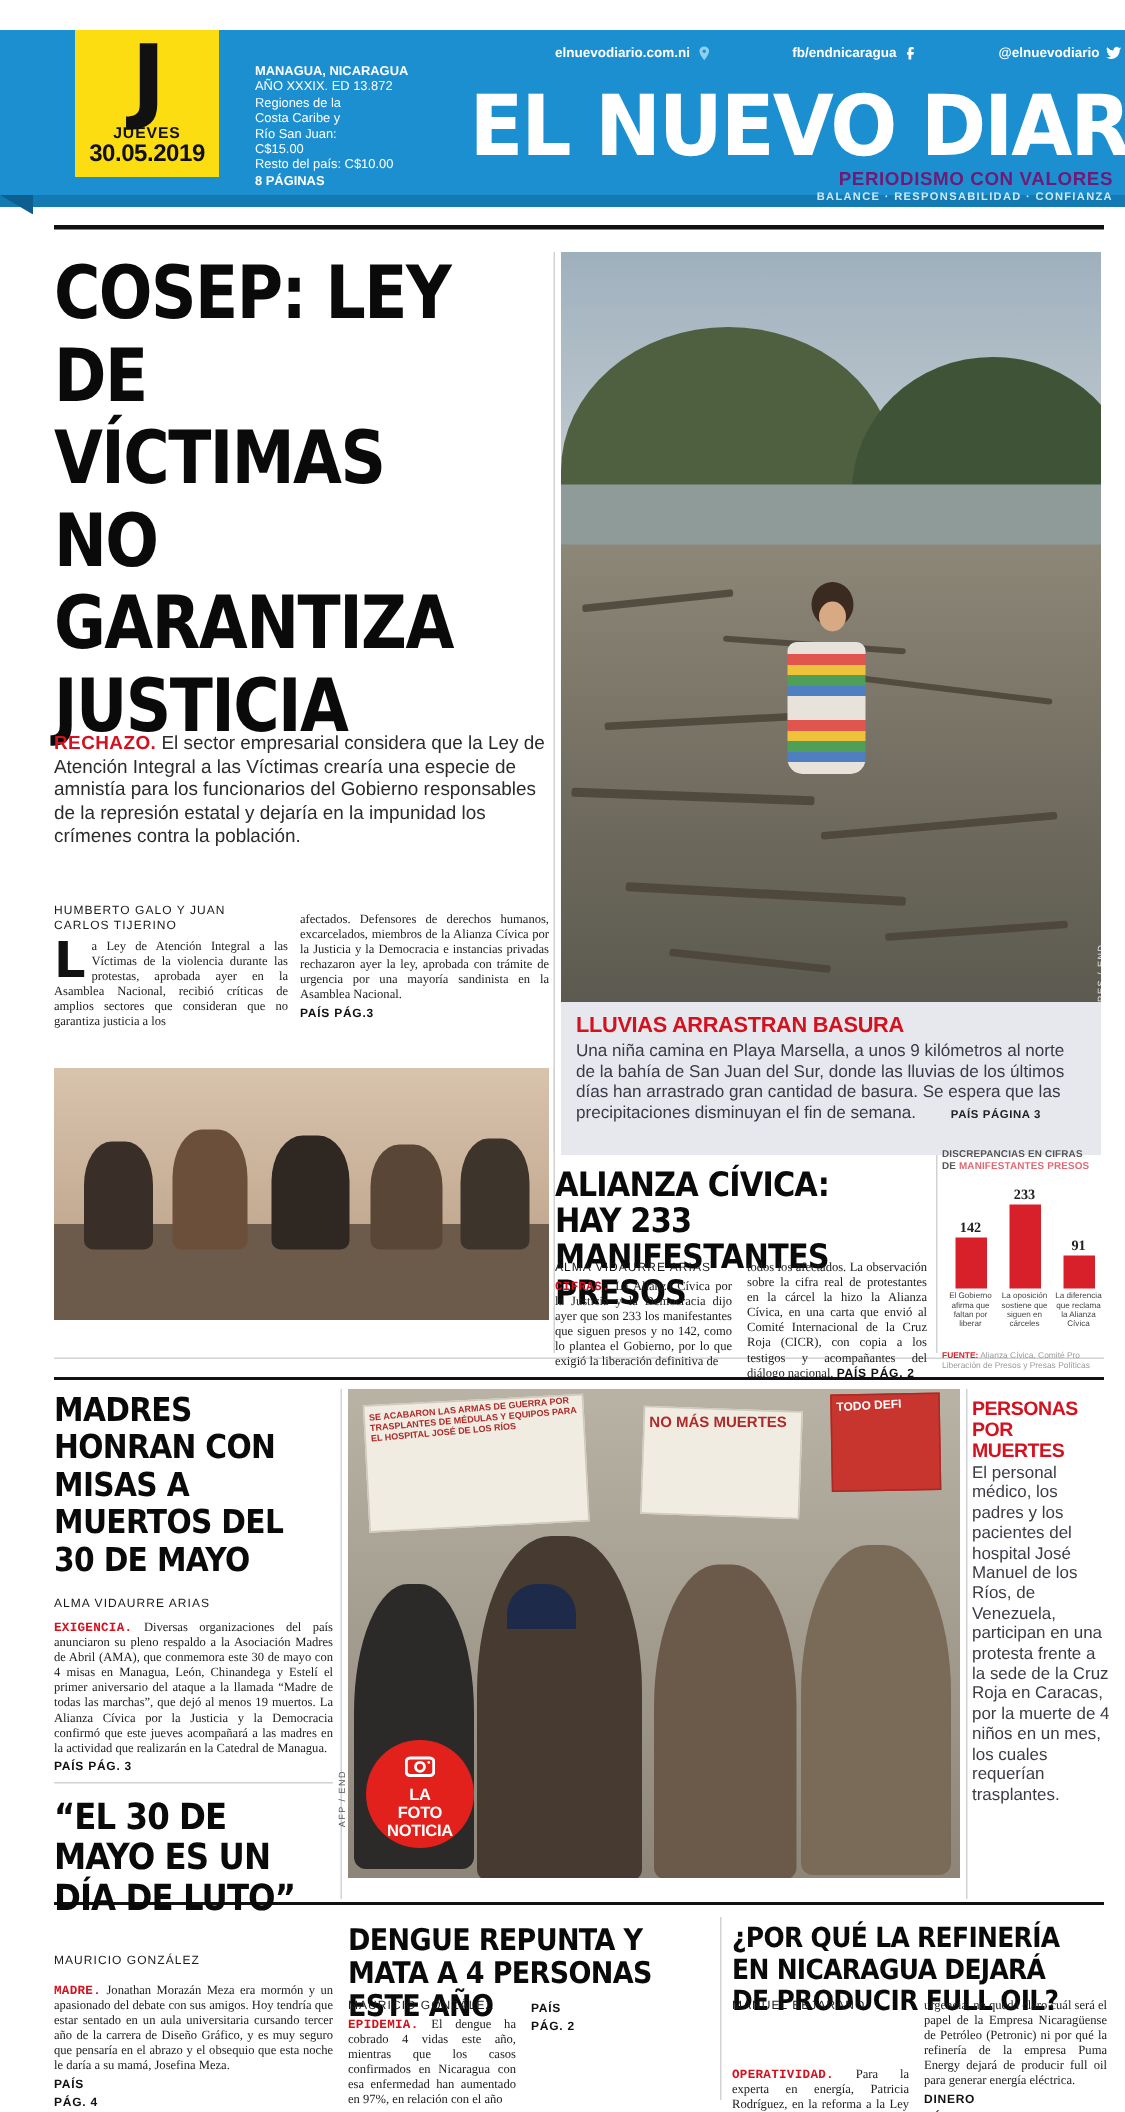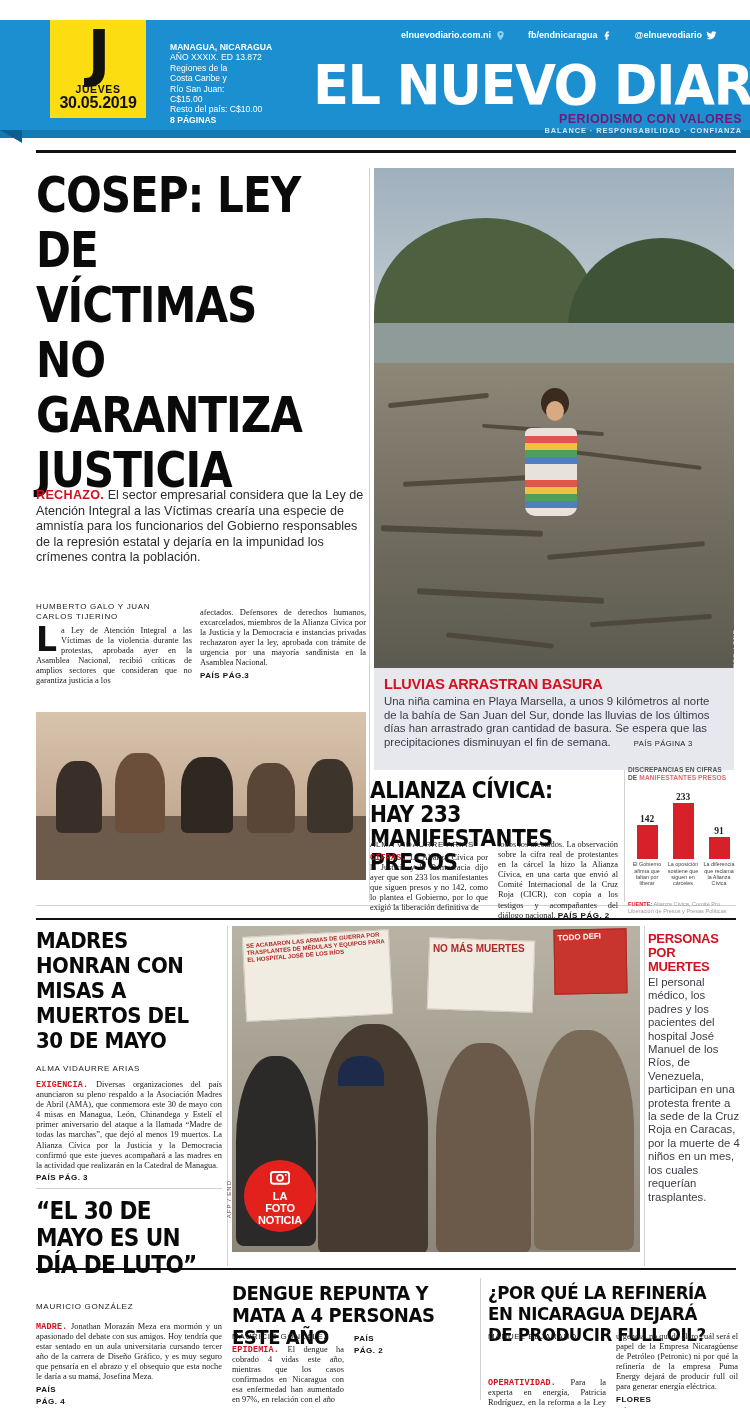--- a/index.html
+++ b/index.html
@@ -27,21 +27,21 @@
   .mh-info { position:absolute; left:170px; top:22px; width:140px;
              font-size:8.6px; line-height:10.4px; color:#ffffff; font-weight:bold; }
   .mh-info .reg { font-weight:normal; }
 
   .mh-title { position:absolute; left:313px; top:36px; width:430px; height:62px;
               font-family:"DejaVu Sans", sans-serif; font-weight:bold;
               font-size:56px; line-height:58px; color:#fff;
               letter-spacing:-1.5px; transform:scaleX(0.94); transform-origin:left top;
               white-space:nowrap; }
   .mh-social { position:absolute; left:360px; top:6px; width:388px; height:18px;
-               display:flex; align-items:center; justify-content:center; gap:12px;
+               display:flex; align-items:center; justify-content:space-between; gap:12px;
                font-size:9px; font-weight:bold; color:#ffffff; }
   .mh-social .sg { display:inline-flex; align-items:center; gap:4px; margin-left:10px;}
   .ico { display:inline-block; width:11px; height:11px; }
   .mh-tag1 { position:absolute; right:8px; top:92px; font-size:12.5px; font-weight:bold;
              color:#701a75; letter-spacing:0.4px;}
   .mh-tag2 { position:absolute; right:8px; top:106px; font-size:7.4px; font-weight:bold;
              color:#cfe7f5; letter-spacing:0.9px;}
 
   
   .hr { position:absolute; background:#d2d2d2; }
@@ -70,21 +70,21 @@
   
   .photo-beach { position:absolute; left:374px; top:168px; width:360px; height:500px;
                  overflow:hidden; background:#6f7d5f; }
   .photo-cred { position:absolute; right:2px; top:380px; transform-origin:right top;
                 transform:rotate(-90deg) translateX(-100%);
                 font-size:6px; letter-spacing:1px; color:#ffffff; opacity:.85; white-space:nowrap;}
   .cap-beach { position:absolute; left:374px; top:668px; width:360px; height:102px;
                background:#e7e8ee; padding:8px 10px 0 10px; }
   .cap-beach h4 { color:#d4111e; font-size:14.5px; font-weight:bold; letter-spacing:-0.2px; margin-bottom:3px;}
   .cap-beach p { font-size:11.4px; line-height:13.6px; color:#3a3a46; }
-  .cap-beach .pg { font-size:7.6px; font-weight:normal; letter-spacing:0.4px; color:#222;padding-left:20px; }
+  .cap-beach .pg { font-size:7.6px; font-weight:bold; letter-spacing:0.4px; color:#222;padding-left:20px; }
 
   
   .photo-asm { position:absolute; left:36px; top:712px; width:330px; height:168px; overflow:hidden; background:#caa98f;}
   .asm-cred { position:absolute; left:30px; top:760px; transform-origin:left top;
               transform:rotate(-90deg) translateY(0) translateX(-100%);
               font-size:6px; letter-spacing:1px; color:#fff; white-space:nowrap;}
   .cap-asm { position:absolute; left:36px; top:886px; width:330px;
              font-size:9px; line-height:11px; color:#1f1f1f; }
 
   
@@ -411,17 +411,17 @@
   </div>
 
   <h2 class="bt2-head">¿POR QUÉ LA REFINERÍA EN NICARAGUA DEJARÁ DE PRODUCIR FULL OIL?</h2>
   <div class="byline bt2-byline">MANUEL BEJARANO</div>
   <div class="body-serif bt2-c1">
     <span class="kick">OPERATIVIDAD.</span>
     <span>Para la experta en energía, Patricia Rodríguez, en la reforma a la Ley de Suministro de Hidrocarburos, aprobada este miércoles en la Asamblea Nacional con trámite de</span>
   </div>
   <div class="body-serif bt2-c2">
     <span>urgencia, no queda claro cuál será el papel de la Empresa Nicaragüense de Petróleo (Petronic) ni por qué la refinería de la empresa Puma Energy dejará de producir full oil para generar energía eléctrica.</span>
-    <span class="pagref">FLORES</span>
+    <span class="pagref">DINERO</span>
     <span class="pagref">PÁG. 7</span>
   </div>
 
 </div>
 
 </body></html>

